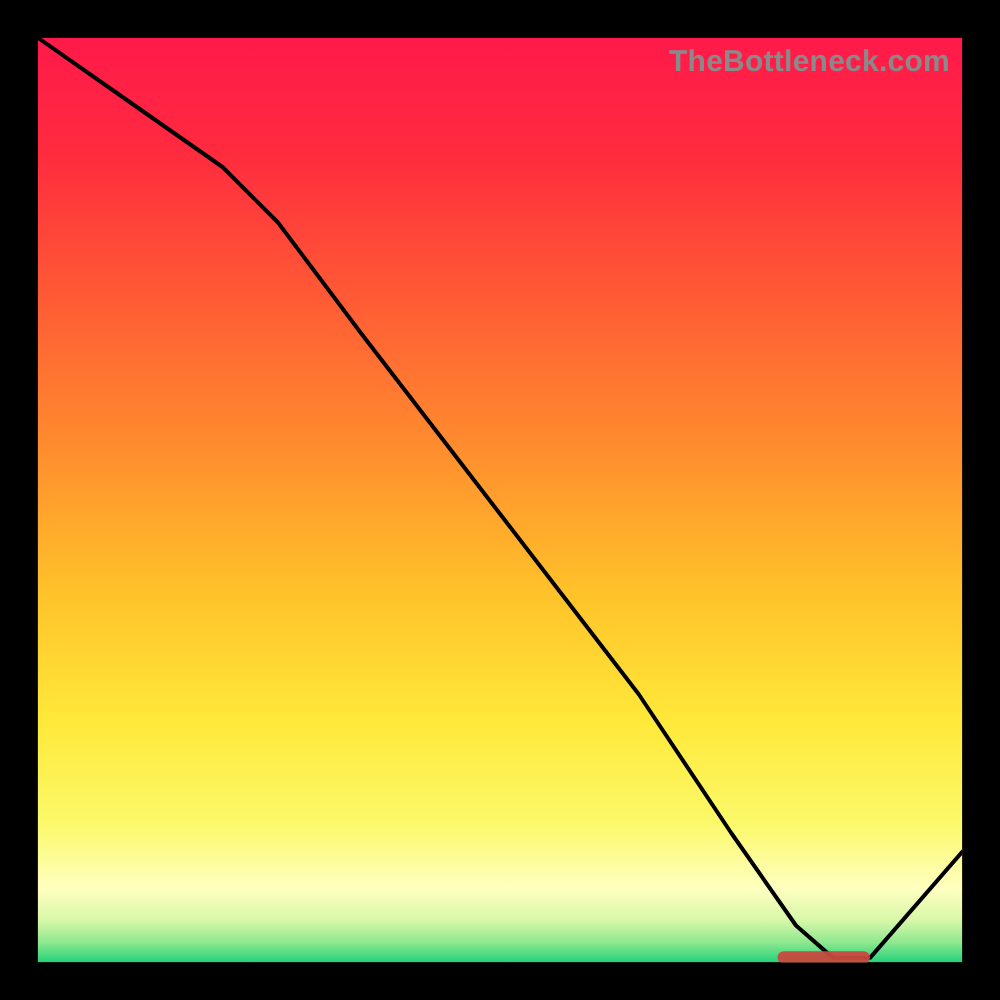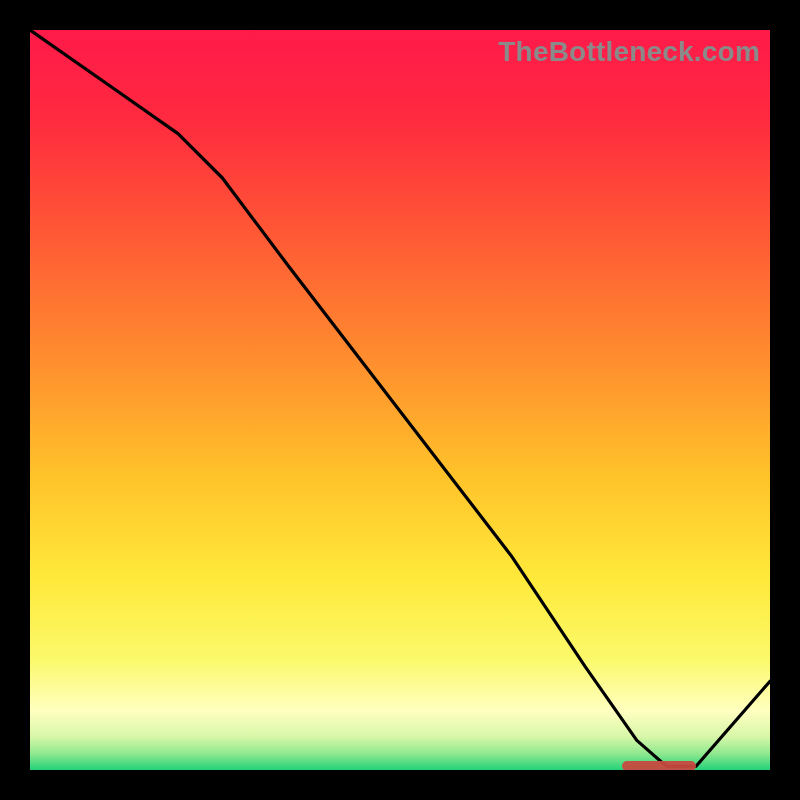--- a/index.html
+++ b/index.html
@@ -28,21 +28,21 @@
     position: absolute;
     left: 0;
     top: 0;
     width: 100%;
     height: 100%;
   }
   .watermark {
     position: absolute;
     top: 6px;
     right: 10px;
-    font-size: 28px;
+    font-size: 24px;
     font-weight: 600;
     color: #8a8a8a;
     letter-spacing: 0.2px;
   }
   .curve {
     position: absolute;
     left: 0;
     top: 0;
     width: 100%;
     height: 100%;

